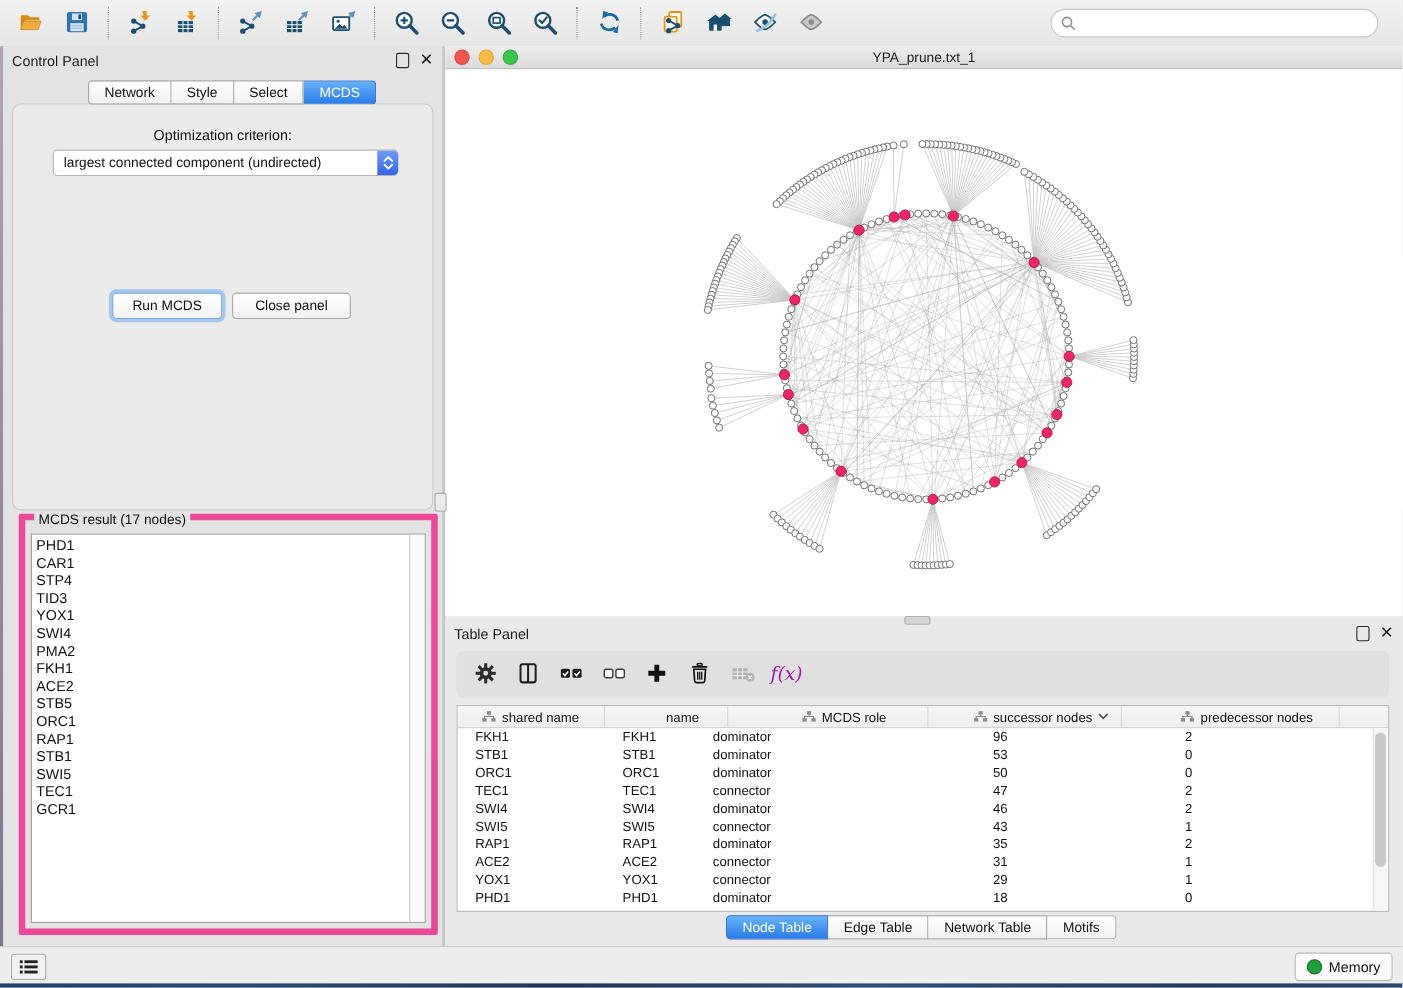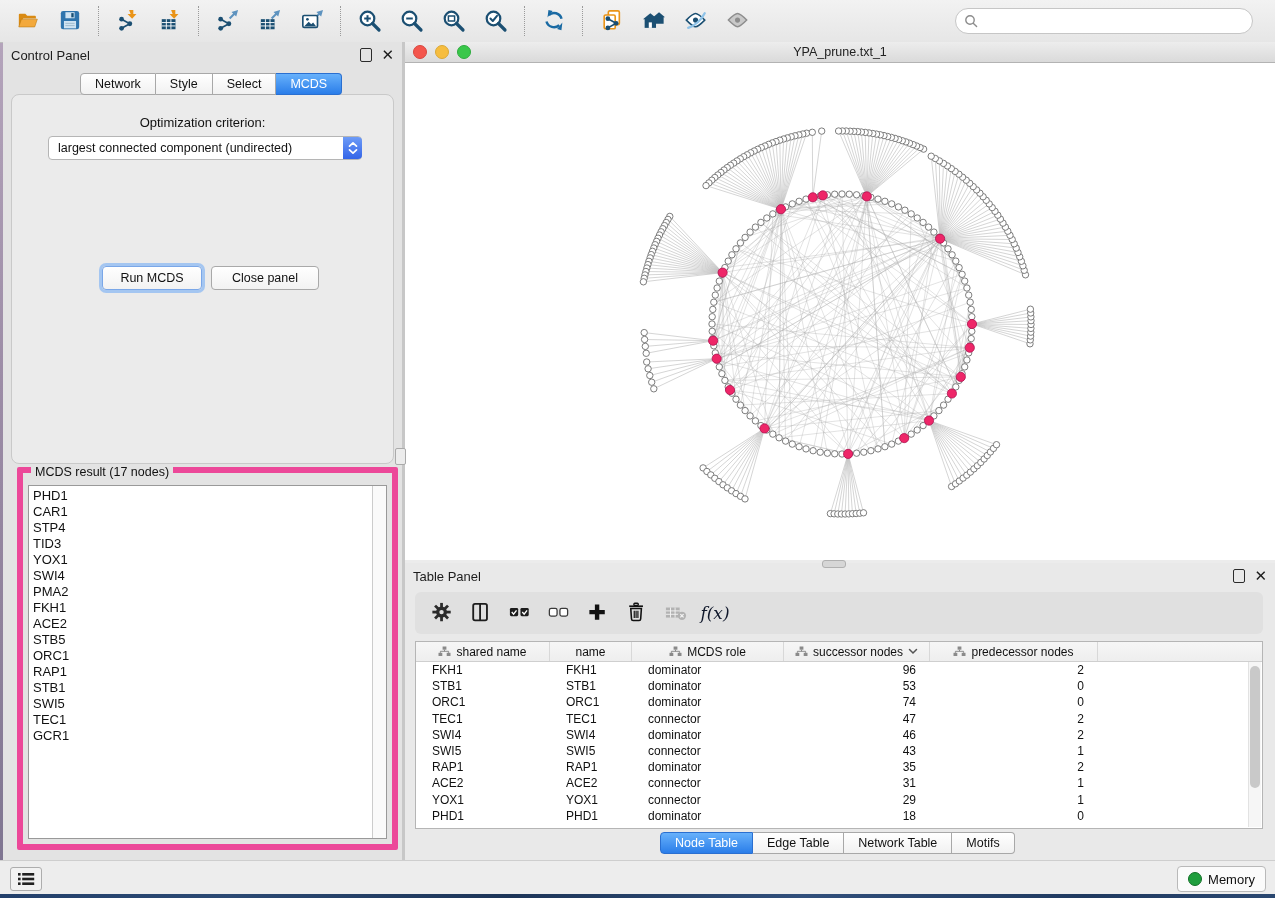--- a/index.html
+++ b/index.html
@@ -66,25 +66,25 @@
   .light.red{background:#f4564d;border:1px solid #d8473f;}
   .light.yellow{background:#f6bd3f;border:1px solid #dba835;}
   .light.green{background:#39c74a;border:1px solid #2eab3e;}
   #net-title{position:absolute;left:0;width:100%;text-align:center;font-size:12.5px;color:#222;}
   #net-canvas{position:relative;width:870px;height:497px;background:#fff;}
   
   #table-panel{position:absolute;left:405px;top:563px;width:870px;height:297px;background:#e9e9e9;}
   #tp-toolbar{position:absolute;left:10px;top:29px;width:848px;height:42px;background:#e0e0e0;
        border-radius:6px;display:flex;align-items:center;gap:11px;padding-left:13px;box-sizing:border-box;}
   .tp-btn{width:28px;height:28px;display:flex;align-items:center;justify-content:center;}
-  .fx-label{font-family:"DejaVu Serif","Liberation Serif",serif;font-style:italic;font-size:17px;color:#0f172a;}
+  .fx-label{font-family:"DejaVu Serif","Liberation Serif",serif;font-style:italic;font-size:17px;color:#a21caf;}
   #tp-table{position:absolute;left:10px;top:78px;width:848px;height:188px;background:#fff;
        border:1px solid #b5b5b5;box-sizing:border-box;overflow:hidden;}
   #tp-header{display:flex;height:19px;background:linear-gradient(180deg,#f6f6f6,#eeeeee);
-       border-bottom:1px solid #cfcfcf;}
+       border-bottom:1px solid #cfcfcf;gap:30px;}
   .th{display:flex;align-items:center;justify-content:center;gap:5px;font-size:12px;color:#111;
        border-right:1px solid #d8d8d8;box-sizing:border-box;}
   .tr{display:flex;height:16.2px;align-items:center;}
   .td{font-size:12px;box-sizing:border-box;white-space:nowrap;overflow:hidden;}
   .td.num{text-align:right;padding-right:14px;}
   .td.txt{padding-left:16px;}
   #tp-scroll{position:absolute;right:1px;top:20px;bottom:1px;width:12px;background:#f6f6f6;border-left:1px solid #e2e2e2;}
   #tp-thumb{position:absolute;left:1px;right:1px;top:4px;height:122px;background:#c9c9c9;border-radius:5px;}
   #tp-tabs{position:absolute;left:255px;top:269px;display:flex;}
   
@@ -1215,21 +1215,21 @@
           <div class="td txt" style="width: 134px;">STB1</div>
           <div class="td txt" style="width: 82px;">STB1</div>
           <div class="td txt" style="width: 152px;">dominator</div>
           <div class="td num" style="width: 146px;">53</div>
           <div class="td num" style="width: 168px;">0</div>
         </div>
         <div class="tr">
           <div class="td txt" style="width: 134px;">ORC1</div>
           <div class="td txt" style="width: 82px;">ORC1</div>
           <div class="td txt" style="width: 152px;">dominator</div>
-          <div class="td num" style="width: 146px;">74</div>
+          <div class="td num" style="width: 146px;">50</div>
           <div class="td num" style="width: 168px;">0</div>
         </div>
         <div class="tr">
           <div class="td txt" style="width: 134px;">TEC1</div>
           <div class="td txt" style="width: 82px;">TEC1</div>
           <div class="td txt" style="width: 152px;">connector</div>
           <div class="td num" style="width: 146px;">47</div>
           <div class="td num" style="width: 168px;">2</div>
         </div>
         <div class="tr">

